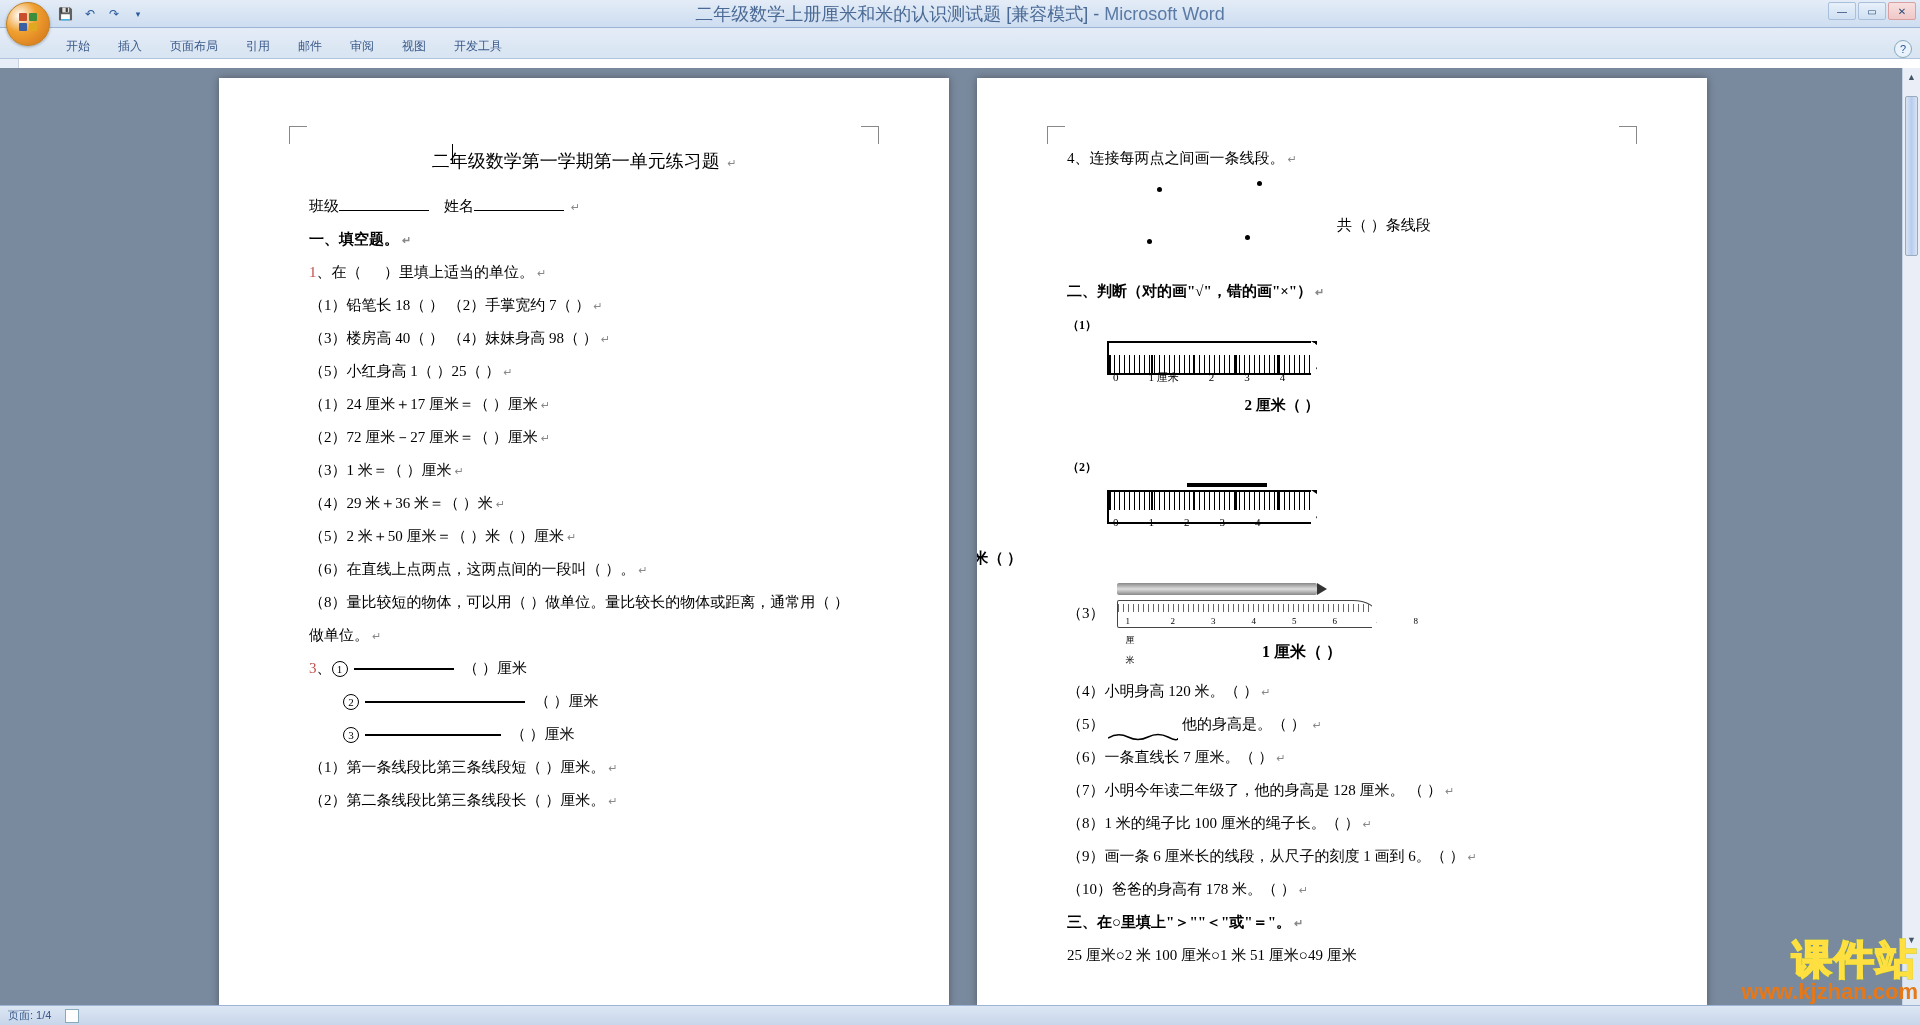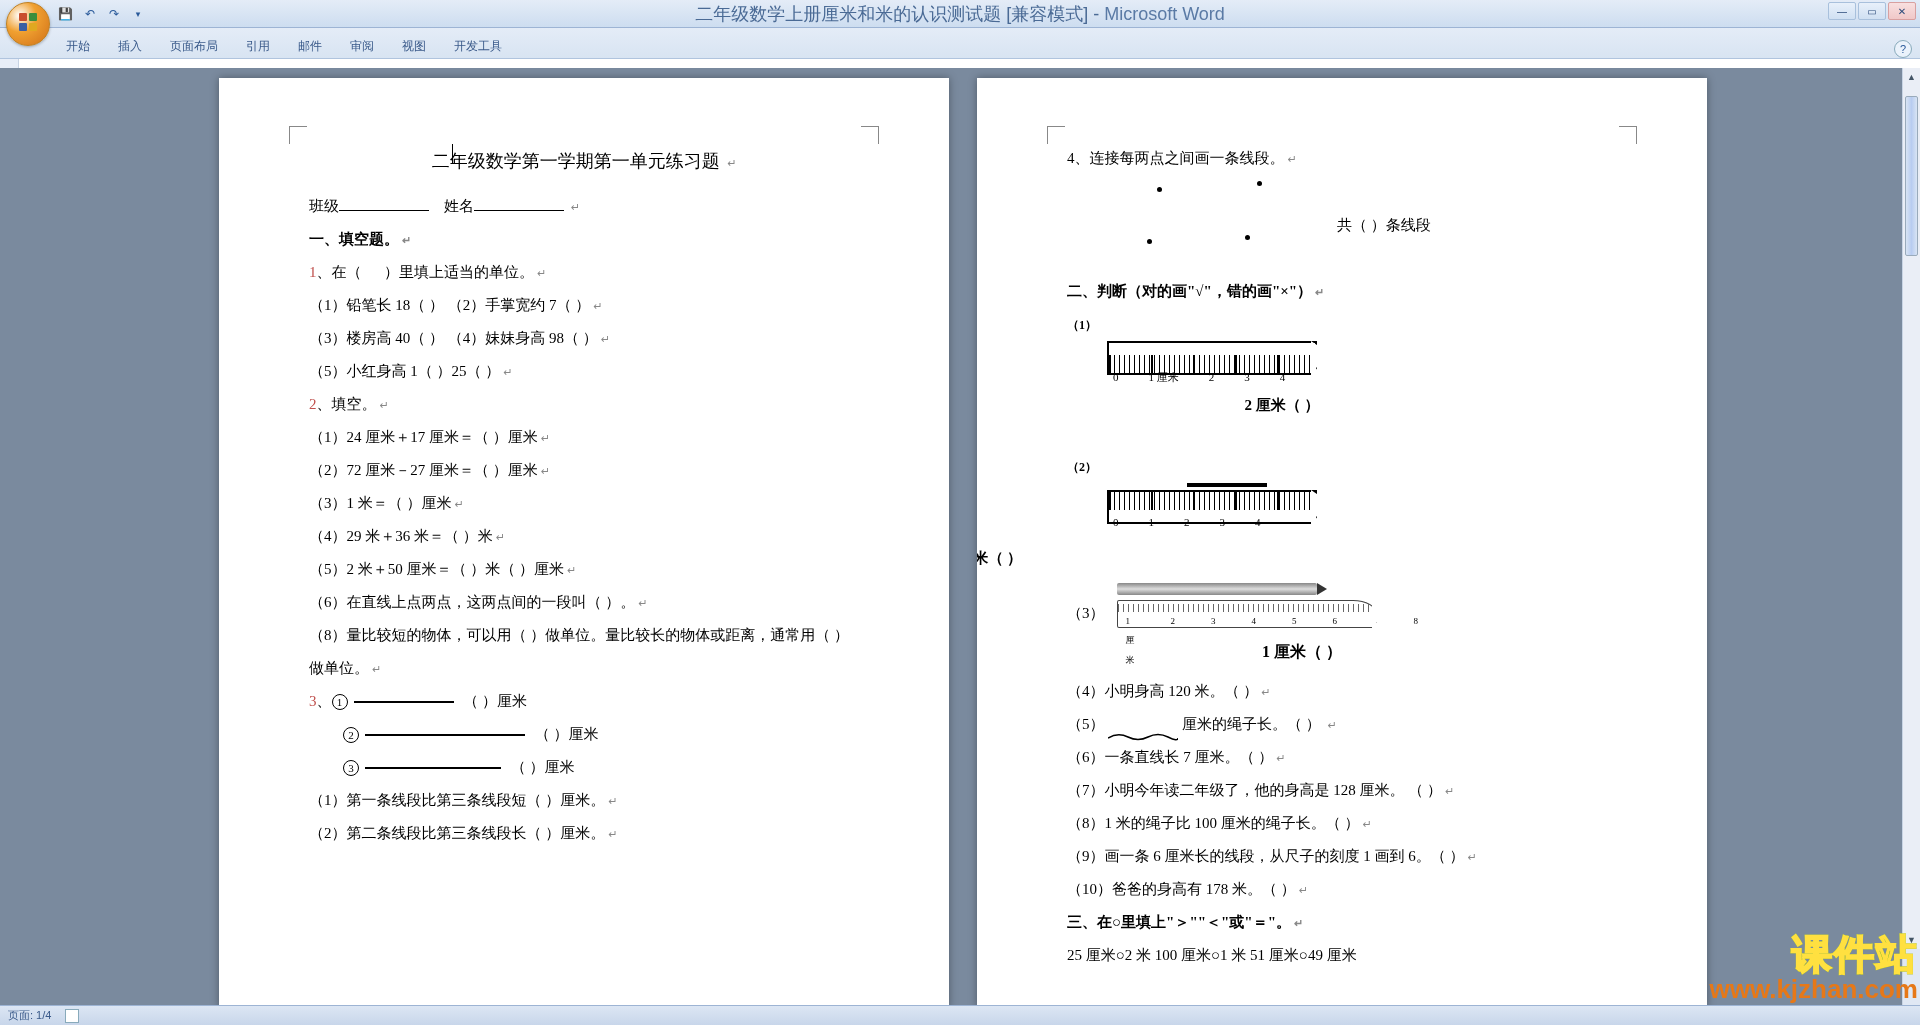--- a/index.html
+++ b/index.html
@@ -69,21 +69,21 @@
 .wavy svg { width: 100%; height: 100%; }
 
 .dots-area { position: relative; height: 90px; margin: 4px 0 6px 80px; }
 .dot { position: absolute; width: 5px; height: 5px; background: #000; border-radius: 50%; }
 
 .statusbar { position: absolute; bottom: 0; left: 0; right: 0; height: 20px; background: linear-gradient(#dce6f4, #c8d6ea); border-top: 1px solid #9db4d4; display: flex; align-items: center; font-size: 11px; color: #3a5a8a; padding: 0 8px; gap: 14px; }
 .status-icon { width: 14px; height: 14px; background: #fff; border: 1px solid #8ab; }
 
 .watermark { position: absolute; right: 2px; bottom: 20px; z-index: 100; text-align: right; pointer-events: none; }
 .wm-cn { font-size: 40px; font-weight: bold; font-family: Liberation Serif, serif; background: linear-gradient(#6fbf2f, #4a9818); -webkit-background-clip: text; color: transparent; -webkit-text-stroke: 2px #ffe040; letter-spacing: 2px; }
-.wm-en { font-size: 26px; font-weight: bold; color: #e67818; margin-top: -8px; }
+.wm-en { font-size: 22px; font-weight: bold; color: #e67818; margin-top: -8px; }
 </style>
 </head>
 <body>
 
 <div class="titlebar">
   <div class="office-btn"></div>
   <div class="qat">
     <span class="qat-icon">💾</span>
     <span class="qat-icon">↶</span>
     <span class="qat-icon">↷</span>
@@ -127,21 +127,20 @@
       </div>
       <div class="pmark">
         <span>班级</span><span class="underline"></span>&nbsp;&nbsp;&nbsp;
         <span>姓名</span><span class="underline"></span>
       </div>
       <div class="sec-head pmark">一、填空题。</div>
       <div class="pmark"><span class="q-num">1</span>、在（&nbsp;&nbsp;&nbsp;&nbsp;&nbsp;&nbsp;）里填上适当的单位。</div>
       <div class="pmark">（1）铅笔长 18（        ）  （2）手掌宽约 7（        ）</div>
       <div class="pmark">（3）楼房高 40（        ）  （4）妹妹身高 98（        ）</div>
       <div class="pmark">（5）小红身高 1（    ）25（    ）</div>
-      <div class="pmark"><span class="q-num">2</span>、填空。</div>
       <div class="pmark">（1）24 厘米＋17 厘米＝（        ）厘米</div>
       <div class="pmark">（2）72 厘米－27 厘米＝（        ）厘米</div>
       <div class="pmark">（3）1 米＝（        ）厘米</div>
       <div class="pmark">（4）29 米＋36 米＝（        ）米</div>
       <div class="pmark">（5）2 米＋50 厘米＝（        ）米（        ）厘米</div>
       <div class="pmark">（6）在直线上点两点，这两点间的一段叫（        ）。</div>
       <div class="pmark">（8）量比较短的物体，可以用（        ）做单位。量比较长的物体或距离，通常用（        ）做单位。</div>
       <div><span class="q-num">3</span>、<span class="circnum">1</span><span class="line-seg w1"></span>&nbsp;<span>（    ）厘米</span></div>
       <div style="padding-left:34px"><span class="circnum">2</span><span class="line-seg w2"></span>&nbsp;<span>（    ）厘米</span></div>
       <div style="padding-left:34px"><span class="circnum">3</span><span class="line-seg w3"></span>&nbsp;<span>（    ）厘米</span></div>
@@ -215,21 +214,21 @@
         </div>
         <div style="text-align:center;font-weight:bold;margin-left:-80px;margin-top:4px;font-size:16px">1 厘米（    ）</div>
       </div>
 
       <div class="pmark">（4）小明身高 120 米。（        ）</div>
       <div class="pmark">
         <span>（5）</span>
         <span class="wavy"><svg viewBox="0 0 70 10">
               <path d="M0 6 Q 10 0 20 5 T 40 5 T 60 5 T 70 6" stroke="#000" fill="none" stroke-width="1.5"></path>
             </svg></span>
-        <span>厘米的绳子长。（        ）</span>
+        <span>他的身高是。（        ）</span>
       </div>
       <div class="pmark">（6）一条直线长 7 厘米。（        ）</div>
       <div class="pmark">（7）小明今年读二年级了，他的身高是 128 厘米。 （    ）</div>
       <div class="pmark">（8）1 米的绳子比 100 厘米的绳子长。（    ）</div>
       <div class="pmark">（9）画一条 6 厘米长的线段，从尺子的刻度 1 画到 6。（    ）</div>
       <div class="pmark">（10）爸爸的身高有 178 米。（        ）</div>
       <div class="sec-head pmark">三、在○里填上"＞""＜"或"＝"。</div>
       <div>25 厘米○2 米    100 厘米○1 米    51 厘米○49 厘米</div>
     </div>
 

